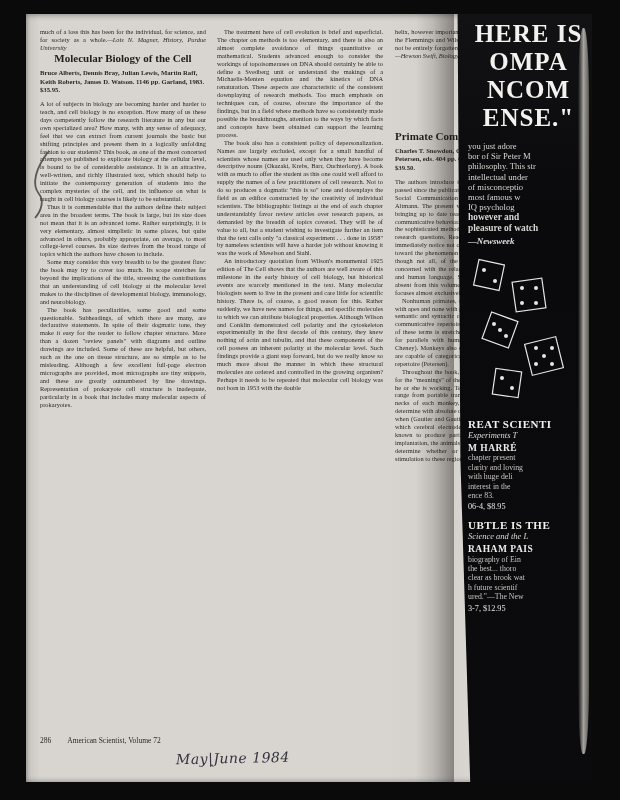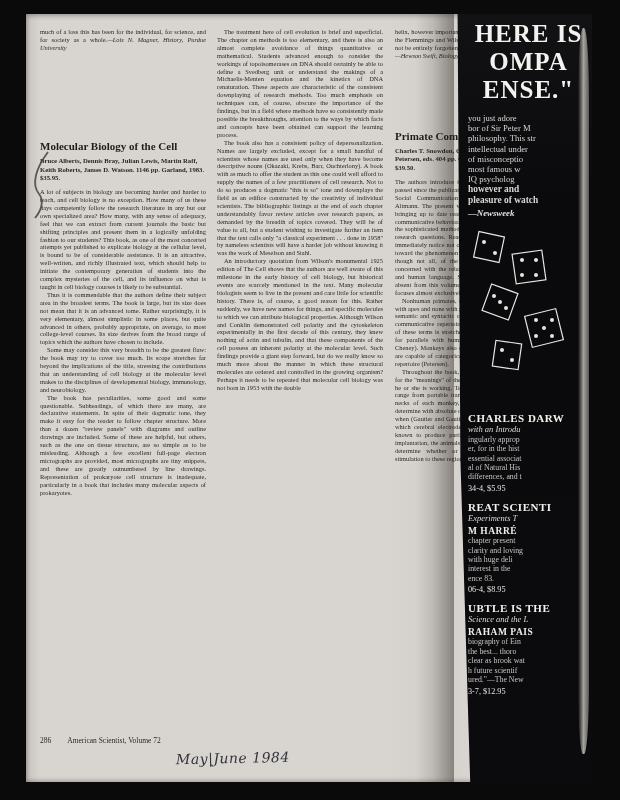--- a/index.html
+++ b/index.html
@@ -9,21 +9,21 @@
         background:linear-gradient(90deg,#c7c4bf 0,#d8d5d0 2.5%,#d8d5d0 64%,#d3d0cb 72%,#d8d5d0 78%);
         box-shadow:inset 0 2px 5px rgba(0,0,0,.28), inset 0 -2px 4px rgba(0,0,0,.18);}
   .col{position:absolute;top:14px;width:166px;height:706px;overflow:hidden;z-index:1;
        font-size:6.4px;line-height:7.9px;color:#2b2823;text-align:justify;}
   .col1{left:14px;} .col2{left:191px;} .col3{left:369px;width:170px;}
   .body{margin:0;}
   .ind{text-indent:7px;}
   .noind{text-indent:0;}
   .ital{font-style:italic;}
   .rtitle{font-size:11px;line-height:12.5px;font-weight:bold;color:#211e1a;margin:0 0 5px 0;text-align:left;}
-  .mt-h1{margin-top:88px;}
+  .mt-h1{text-align:center;}
   .mt-h2{margin-top:70px;}
   .byline{font-size:6.7px;line-height:8.3px;font-weight:bold;margin:0 0 6px 0;text-align:left;}
   .footer{position:absolute;left:14px;top:722px;font-size:7.5px;color:#2b2823;z-index:1;}
   .footer .jname{margin-left:16px;text-align:right;}
   .handwriting{position:absolute;left:150px;top:736px;z-index:2;
       font-family:"DejaVu Serif",serif;font-style:italic;font-size:14px;color:#33333d;
       transform:rotate(-1.2deg);letter-spacing:.5px;}
   .penmark{position:absolute;left:2px;top:134px;z-index:2;}
   .curl-shadow{position:absolute;left:390px;top:0;width:38px;height:768px;z-index:4;
       background:linear-gradient(to right,rgba(50,45,40,0) 0%,rgba(50,45,40,.14) 45%,rgba(24,21,19,.42) 100%);}
@@ -89,20 +89,21 @@
 
     <div class="handwriting">May|June 1984</div>
 
     <div class="curl-shadow"></div>
 
     <div class="ad">
       <div class="ad-inner">
         <div class="ad-headline">
           <div>HERE IS</div>
           <div>OMPA</div>
+          <div>NCOM</div>
           <div>ENSE."</div>
         </div>
         <div class="ad-quote">
           <div>you just adore</div>
           <div>bor of Sir Peter M</div>
           <div>philosophy. This str</div>
           <div>intellectual under</div>
           <div>of misconceptio</div>
           <div>most famous w</div>
           <div>IQ psycholog</div>
@@ -132,32 +133,20 @@
             <circle cx="68" cy="92" r="2"></circle>
               <circle cx="84" cy="92" r="2"></circle>
               <circle cx="76" cy="100" r="2"></circle>
             <circle cx="68" cy="108" r="2"></circle>
               <circle cx="84" cy="108" r="2"></circle>
             <circle cx="34" cy="122" r="2"></circle>
               <circle cx="44" cy="132" r="2"></circle>
           </g>
         </svg>
 
-        <div class="book first">
-          <div class="book-title">CHARLES DARW</div>
-          <div class="book-sub">with an Introdu</div>
-          <div class="book-lines">
-            <div>ingularly approp</div>
-            <div>er, for in the hist</div>
-            <div>essential associat</div>
-            <div>al of Natural His</div>
-            <div>differences, and t</div>
-          </div>
-          <div class="book-price">34-4, $5.95</div>
-        </div>
 
         <div class="book">
           <div class="book-title">REAT SCIENTI</div>
           <div class="book-sub">Experiments T</div>
           <div class="book-author">M HARRÉ</div>
           <div class="book-lines">
             <div>chapter present</div>
             <div>clarity and loving</div>
             <div>with huge deli</div>
             <div>interest in the</div>

